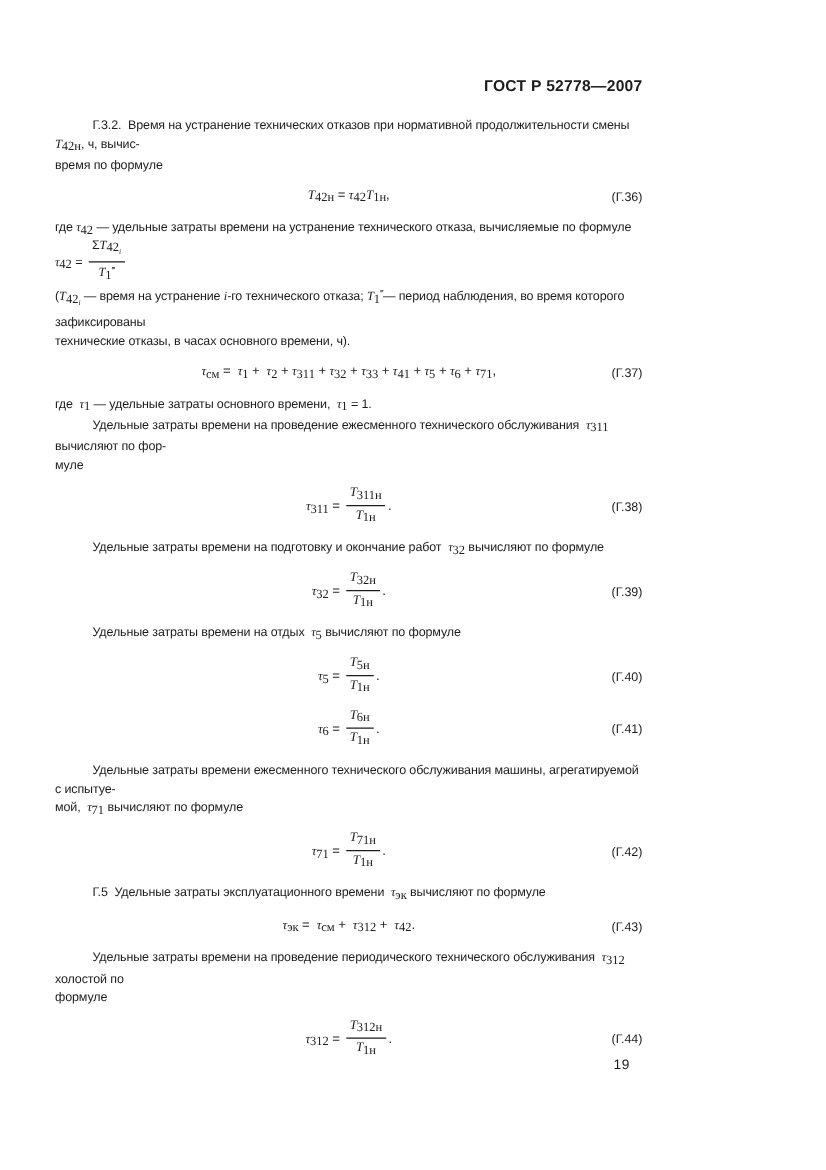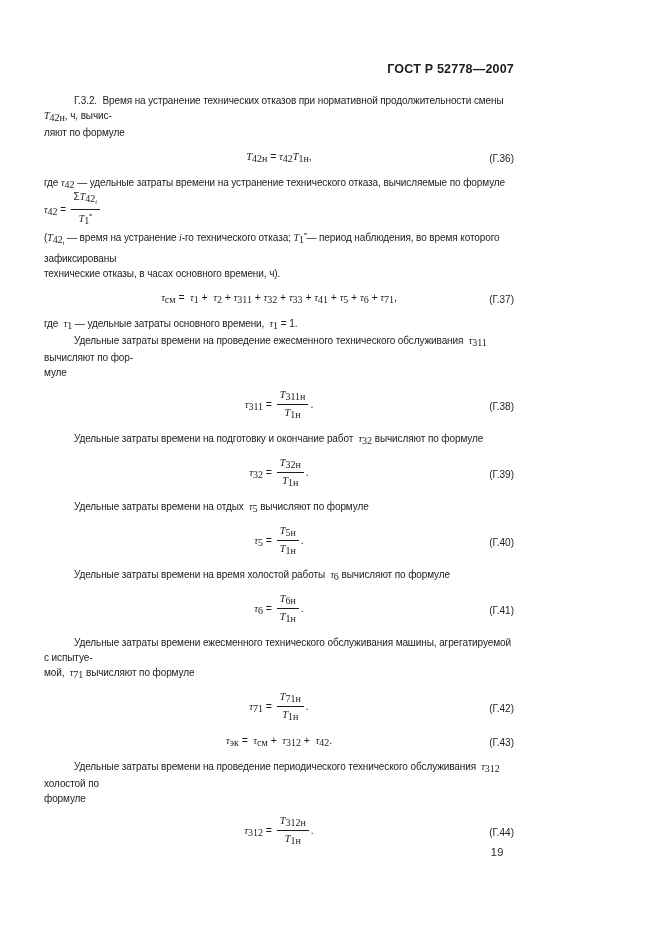--- a/index.html
+++ b/index.html
@@ -36,21 +36,21 @@
   .frac .den{display:block;padding:1px 3px 0;}
   .page-number{position:absolute;top:846px;right:76px;font-size:11px;letter-spacing:0.5px;}
 </style>
 </head>
 <body>
 
 <div class="page">
   <div class="content">
     <div class="doc-header">ГОСТ Р 52778—2007</div>
     <div id="doc-body">
-        <p class="para indent"><span class="rn">Г.3.2.&nbsp; Время на устранение технических отказов при нормативной продолжительности смены </span><span class="it">T</span><span class="sb">42н</span><span class="rn">, ч, вычис-</span><br><span class="rn">ляют по формуле</span></p>
+        <p class="para indent"><span class="rn">Г.3.2.&nbsp; Время на устранение технических отказов при нормативной продолжительности смены </span><span class="it">T</span><span class="sb">42н</span><span class="rn">, ч, вычис-</span><br><span class="rn">время по формуле</span></p>
         <div class="formula-row"><span class="formula-body"><span class="it">T</span><span class="sb">42н</span><span class="rn"> = </span><span class="it">τ</span><span class="sb">42</span><span class="it">T</span><span class="sb">1н</span><span class="rn">,</span></span><span class="formula-label">(Г.36)</span></div>
         <p class="para"><span class="rn">где </span><span class="it">τ</span><span class="sb">42</span><span class="rn"> — удельные затраты времени на устранение технического отказа, вычисляемые по формуле </span><span class="it">τ</span><span class="sb">42</span><span class="rn"> = </span><span class="frac">
             <span class="num"><span class="rn">Σ</span><span class="it">T</span><span class="sb">42</span><span class="ssb">i</span></span>
             <span class="den"><span class="it">T</span><span class="sb">1</span><span class="sp">′′′</span></span>
           </span></p>
         <p class="para"><span class="rn">(</span><span class="it">T</span><span class="sb">42</span><span class="ssb">i</span><span class="rn"> — время на устранение </span><span class="it">i</span><span class="rn">-го технического отказа; </span><span class="it">T</span><span class="sb">1</span><span class="sp">′′′</span><span class="rn">— период наблюдения, во время которого зафиксированы</span><br><span class="rn">технические отказы, в часах основного времени, ч).</span></p>
         <div class="formula-row"><span class="formula-body"><span class="it">τ</span><span class="sb">см</span><span class="rn"> = &nbsp;</span><span class="it">τ</span><span class="sb">1</span><span class="rn"> + &nbsp;</span><span class="it">τ</span><span class="sb">2</span><span class="rn"> + </span><span class="it">τ</span><span class="sb">311</span><span class="rn"> + </span><span class="it">τ</span><span class="sb">32</span><span class="rn"> + </span><span class="it">τ</span><span class="sb">33</span><span class="rn"> + </span><span class="it">τ</span><span class="sb">41</span><span class="rn"> + </span><span class="it">τ</span><span class="sb">5</span><span class="rn"> + </span><span class="it">τ</span><span class="sb">6</span><span class="rn"> + </span><span class="it">τ</span><span class="sb">71</span><span class="rn">,</span></span><span class="formula-label">(Г.37)</span></div>
         <p class="para"><span class="rn">где&nbsp; </span><span class="it">τ</span><span class="sb">1</span><span class="rn"> — удельные затраты основного времени,&nbsp; </span><span class="it">τ</span><span class="sb">1</span><span class="rn"> = 1.</span></p>
         <p class="para indent"><span class="rn">Удельные затраты времени на проведение ежесменного технического обслуживания&nbsp; </span><span class="it">τ</span><span class="sb">311</span><span class="rn"> вычисляют по фор-</span><br><span class="rn">муле</span></p>
         <div class="formula-row"><span class="formula-body"><span class="it">τ</span><span class="sb">311</span><span class="rn"> = </span><span class="frac">
@@ -60,30 +60,30 @@
         <p class="para indent"><span class="rn">Удельные затраты времени на подготовку и окончание работ&nbsp; </span><span class="it">τ</span><span class="sb">32</span><span class="rn"> вычисляют по формуле</span></p>
         <div class="formula-row"><span class="formula-body"><span class="it">τ</span><span class="sb">32</span><span class="rn"> = </span><span class="frac">
               <span class="num"><span class="it">T</span><span class="sb">32н</span></span>
               <span class="den"><span class="it">T</span><span class="sb">1н</span></span>
             </span><span class="rn">.</span></span><span class="formula-label">(Г.39)</span></div>
         <p class="para indent"><span class="rn">Удельные затраты времени на отдых&nbsp; </span><span class="it">τ</span><span class="sb">5</span><span class="rn"> вычисляют по формуле</span></p>
         <div class="formula-row"><span class="formula-body"><span class="it">τ</span><span class="sb">5</span><span class="rn"> = </span><span class="frac">
               <span class="num"><span class="it">T</span><span class="sb">5н</span></span>
               <span class="den"><span class="it">T</span><span class="sb">1н</span></span>
             </span><span class="rn">.</span></span><span class="formula-label">(Г.40)</span></div>
-        <p class="para indent"><span class="rn">Удельные затраты времени на время холостой работы&nbsp; </span><span class="it">τ</span><span class="sb">6</span><span class="rn"> вычисляют по формуле</span></p>
         <div class="formula-row"><span class="formula-body"><span class="it">τ</span><span class="sb">6</span><span class="rn"> = </span><span class="frac">
               <span class="num"><span class="it">T</span><span class="sb">6н</span></span>
               <span class="den"><span class="it">T</span><span class="sb">1н</span></span>
             </span><span class="rn">.</span></span><span class="formula-label">(Г.41)</span></div>
         <p class="para indent"><span class="rn">Удельные затраты времени ежесменного технического обслуживания машины, агрегатируемой с испытуе-</span><br><span class="rn">мой,&nbsp; </span><span class="it">τ</span><span class="sb">71</span><span class="rn"> вычисляют по формуле</span></p>
         <div class="formula-row"><span class="formula-body"><span class="it">τ</span><span class="sb">71</span><span class="rn"> = </span><span class="frac">
               <span class="num"><span class="it">T</span><span class="sb">71н</span></span>
               <span class="den"><span class="it">T</span><span class="sb">1н</span></span>
             </span><span class="rn">.</span></span><span class="formula-label">(Г.42)</span></div>
+        <p class="para indent"><span class="rn">Г.5&nbsp; Удельные затраты эксплуатационного времени&nbsp; </span><span class="it">τ</span><span class="sb">эк</span><span class="rn"> вычисляют по формуле</span></p>
         <div class="formula-row"><span class="formula-body"><span class="it">τ</span><span class="sb">эк</span><span class="rn"> = &nbsp;</span><span class="it">τ</span><span class="sb">см</span><span class="rn"> + &nbsp;</span><span class="it">τ</span><span class="sb">312</span><span class="rn"> + &nbsp;</span><span class="it">τ</span><span class="sb">42</span><span class="rn">.</span></span><span class="formula-label">(Г.43)</span></div>
         <p class="para indent"><span class="rn">Удельные затраты времени на проведение периодического технического обслуживания&nbsp; </span><span class="it">τ</span><span class="sb">312</span><span class="rn"> холостой по</span><br><span class="rn">формуле</span></p>
         <div class="formula-row"><span class="formula-body"><span class="it">τ</span><span class="sb">312</span><span class="rn"> = </span><span class="frac">
               <span class="num"><span class="it">T</span><span class="sb">312н</span></span>
               <span class="den"><span class="it">T</span><span class="sb">1н</span></span>
             </span><span class="rn">.</span></span><span class="formula-label">(Г.44)</span></div>
       </div>
   </div>
   <div class="page-number">19</div>
 </div>

